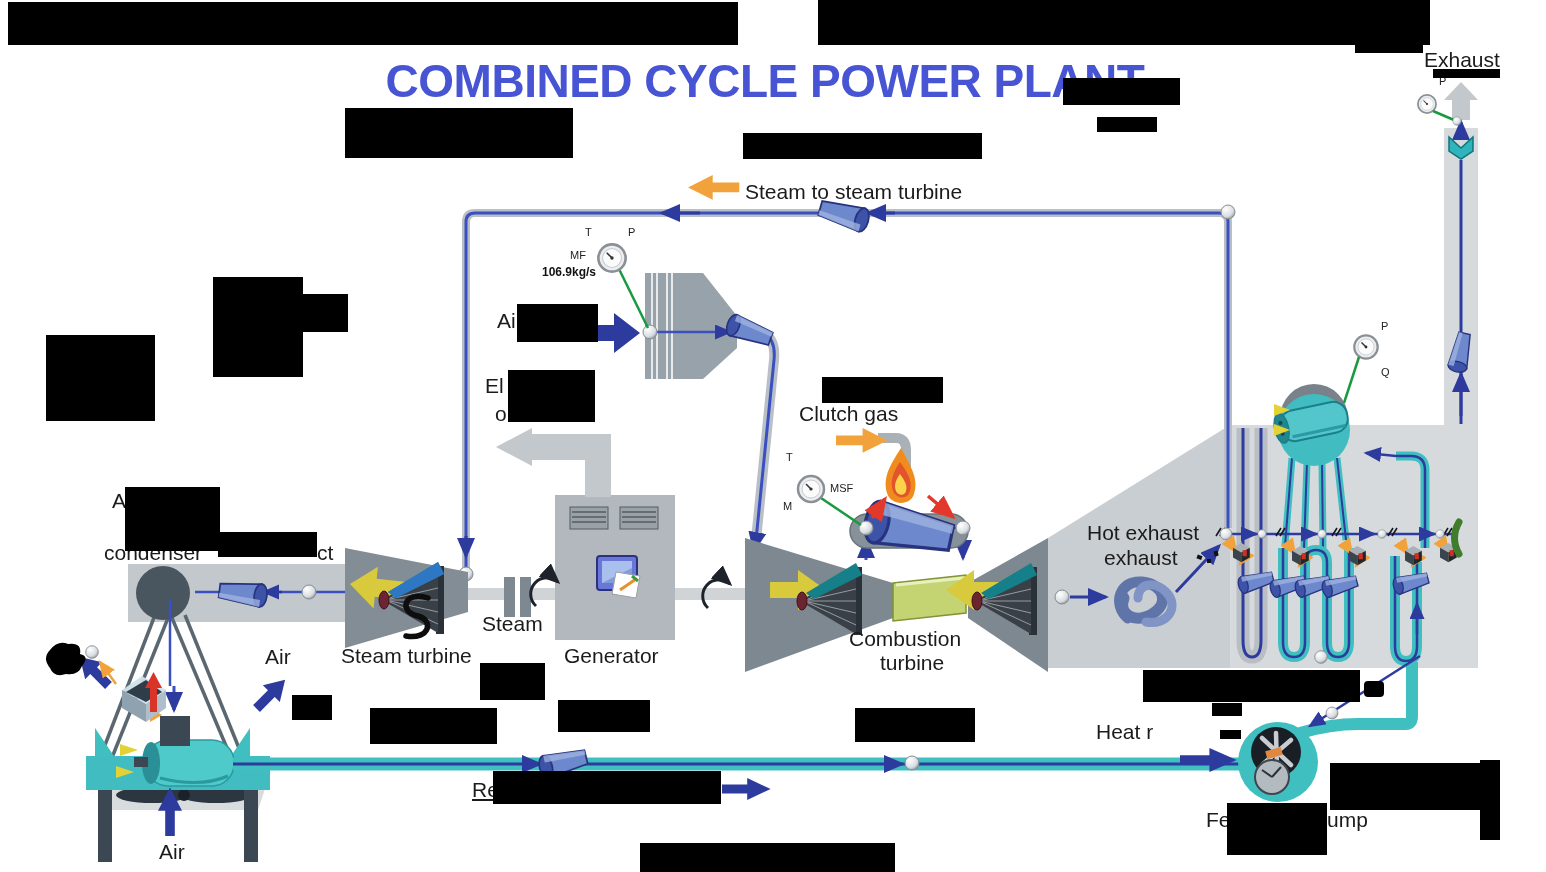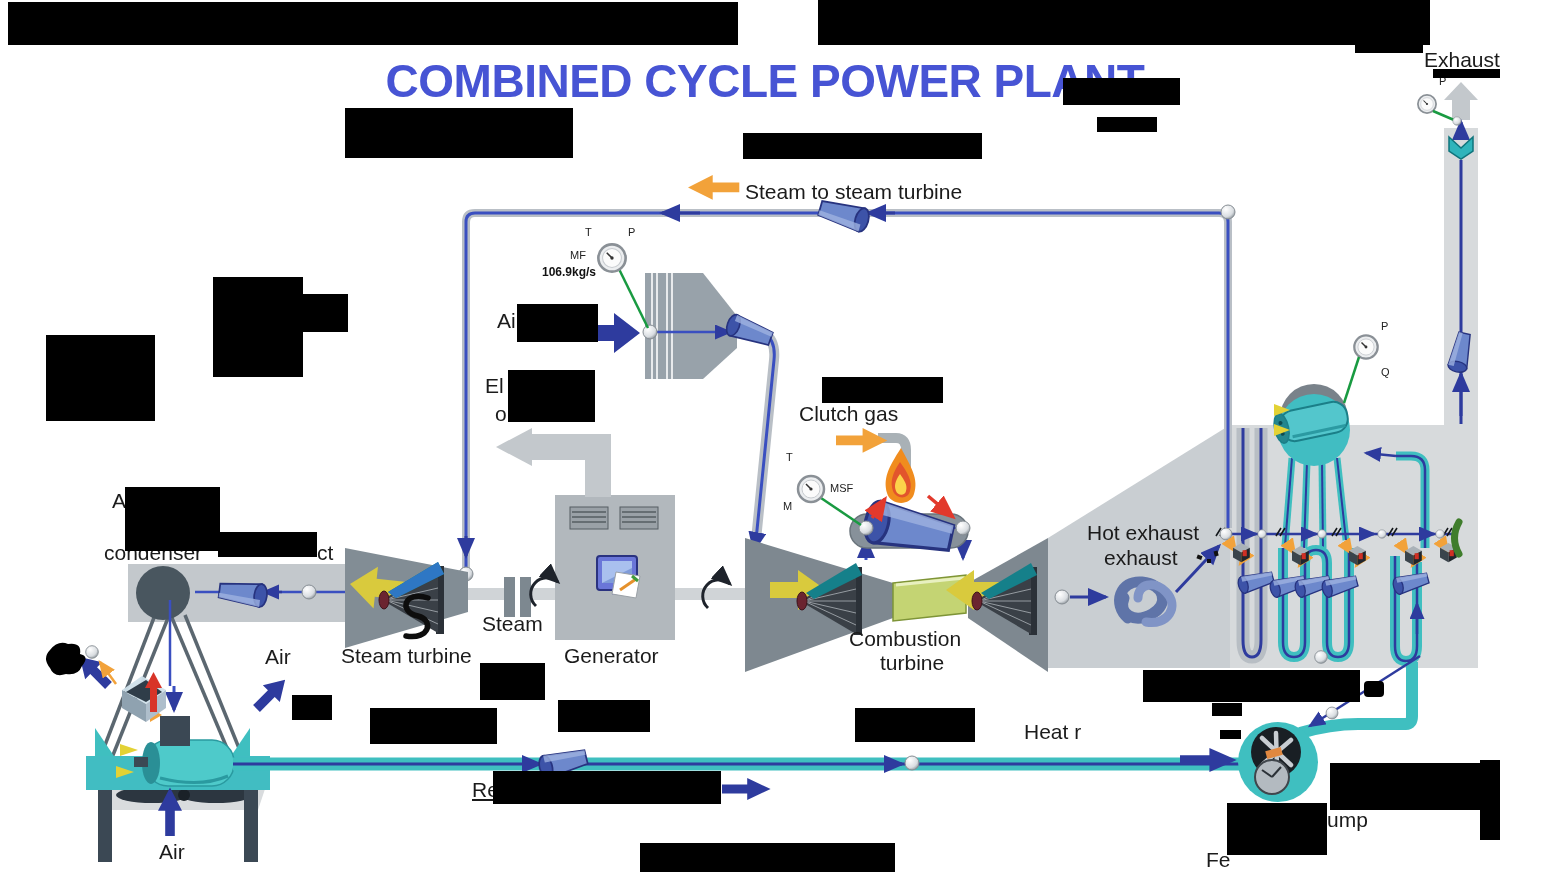--- a/index.html
+++ b/index.html
@@ -411,22 +411,22 @@
 
 <div class="lbl" style="left:341px;top:644px;">Steam turbine</div>
 <div class="lbl" style="left:482px;top:612px;">Steam</div>
 <div class="lbl" style="left:564px;top:644px;">Generator</div>
 <div class="lbl" style="left:849px;top:627px;">Combustion</div>
 <div class="lbl" style="left:848px;top:651px;margin-left:32px;">turbine</div>
 
 <div class="lbl" style="left:1087px;top:521px;">Hot exhaust</div>
 <div class="lbl" style="left:1104px;top:546px;">exhaust</div>
 
-<div class="lbl" style="left:1024px;top:673px;margin-top:47px;">Heat r</div>
-<div class="lbl" style="left:1206px;top:848px;text-align:right;">Fe</div>
+<div class="lbl" style="left:1096px;top:673px;margin-top:47px;">Heat r</div>
+<div class="lbl" style="left:1206px;top:808px;text-align:right;">Fe</div>
 <div class="lbl" style="left:1327px;top:808px;">ump</div>
 <div class="lbl" style="left:472px;top:778px;text-decoration:underline;">Rec</div>
 
 <div class="lbl" style="left:112px;top:489px;">A</div>
 <div class="lbl" style="left:104px;top:541px;">condenser</div>
 <div class="lbl" style="left:317px;top:541px;">ct</div>
 <div class="lbl" style="left:265px;top:645px;">Air</div>
 <div class="lbl" style="left:159px;top:840px;">Air</div>
 
 <div class="red" style="left:8px;top:2px;width:730px;height:43px;"></div>

